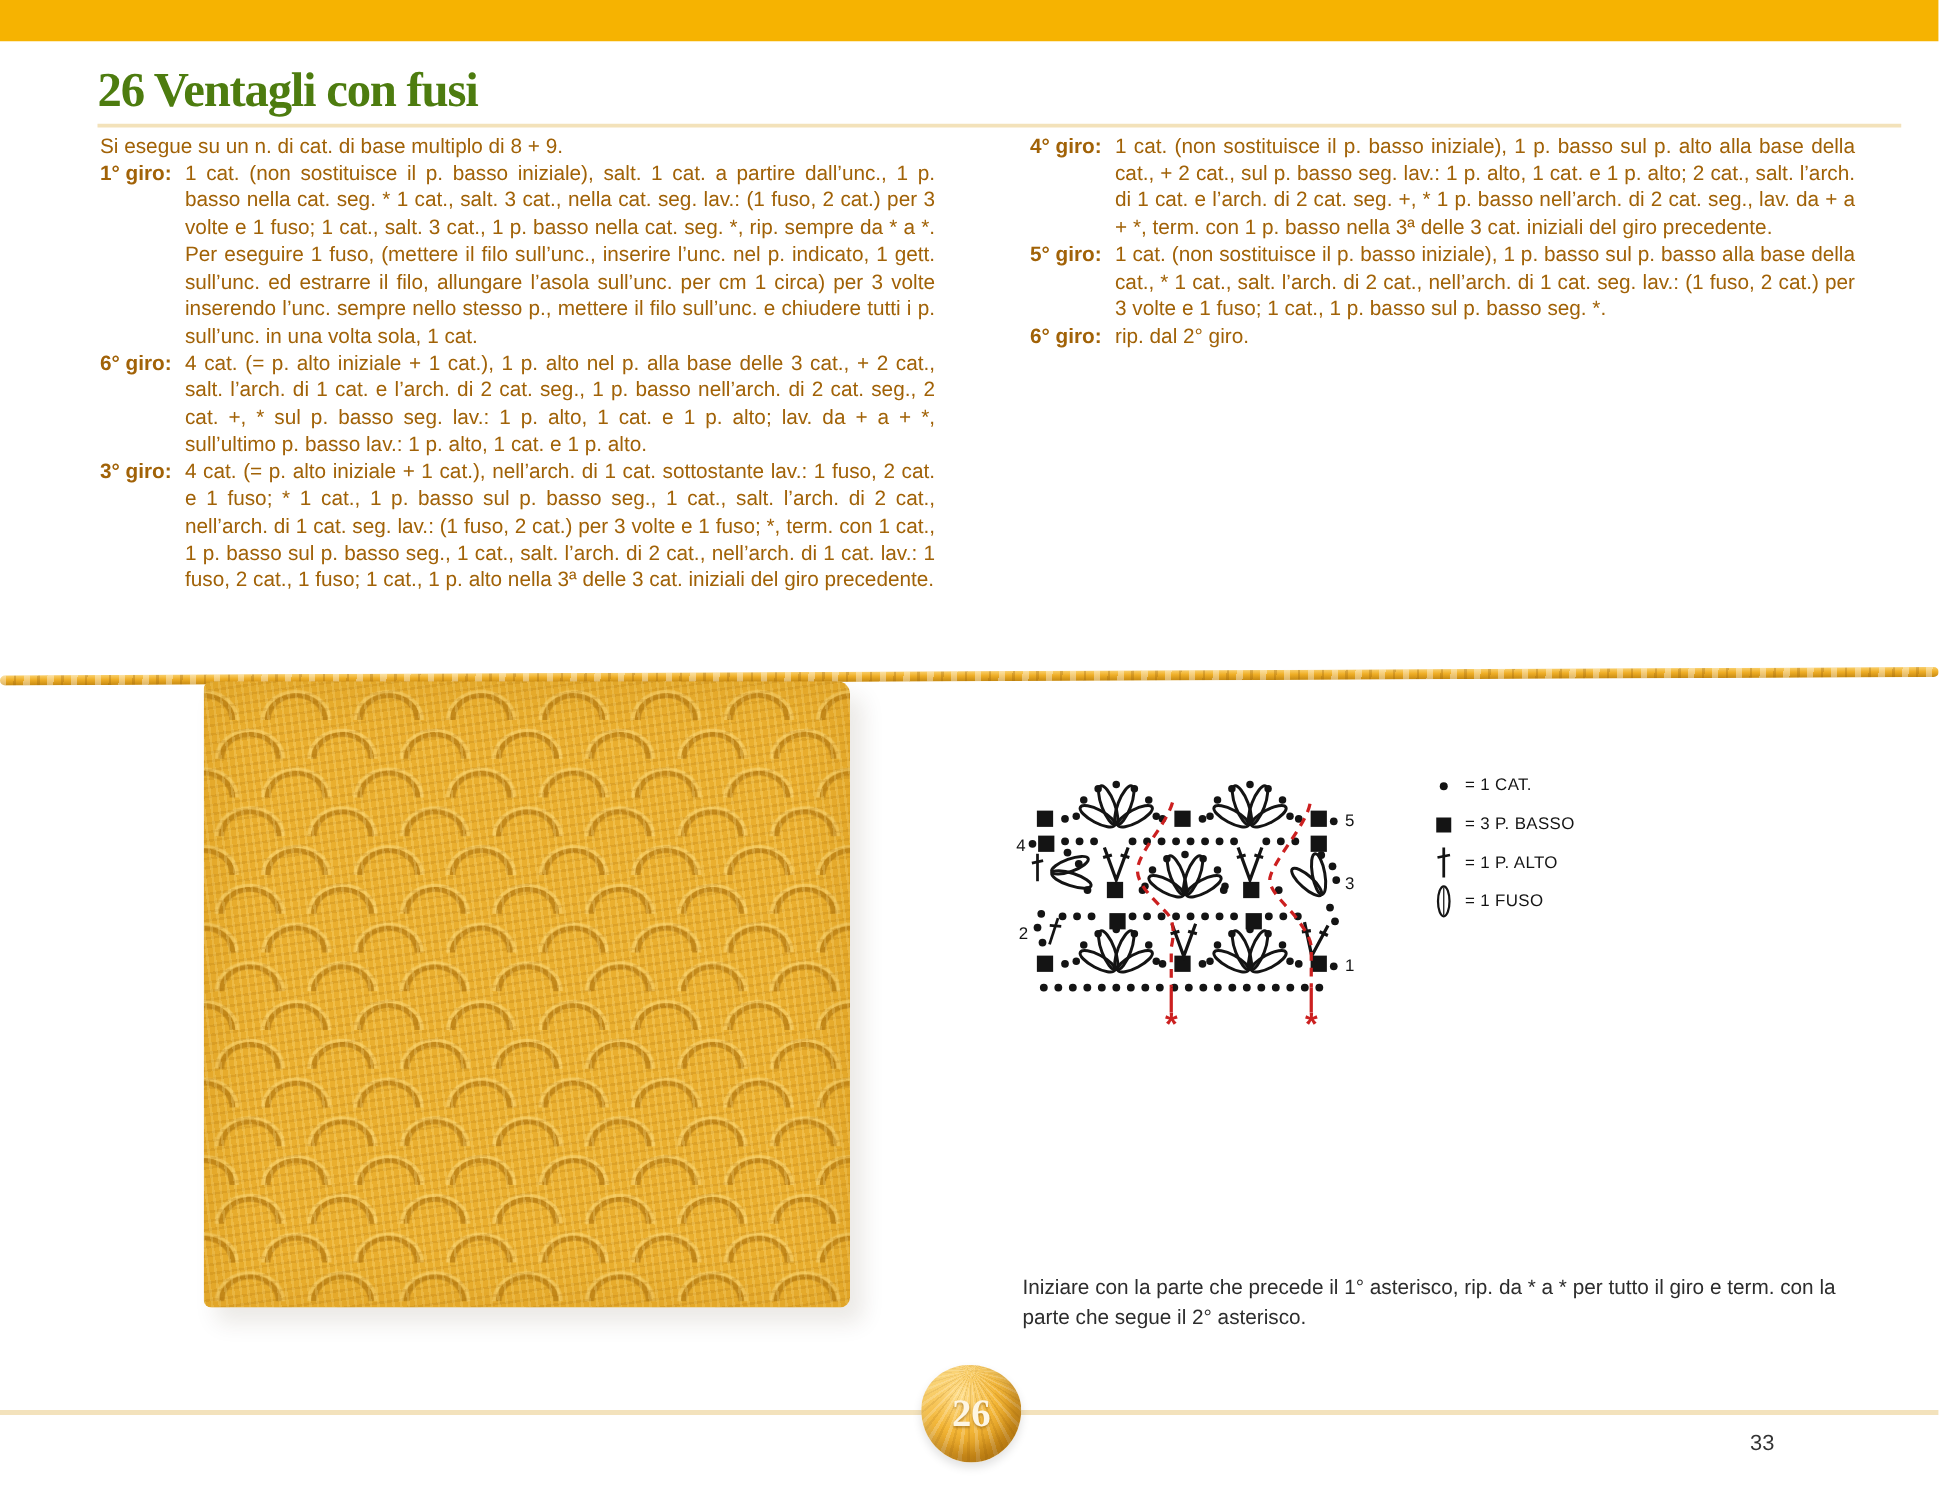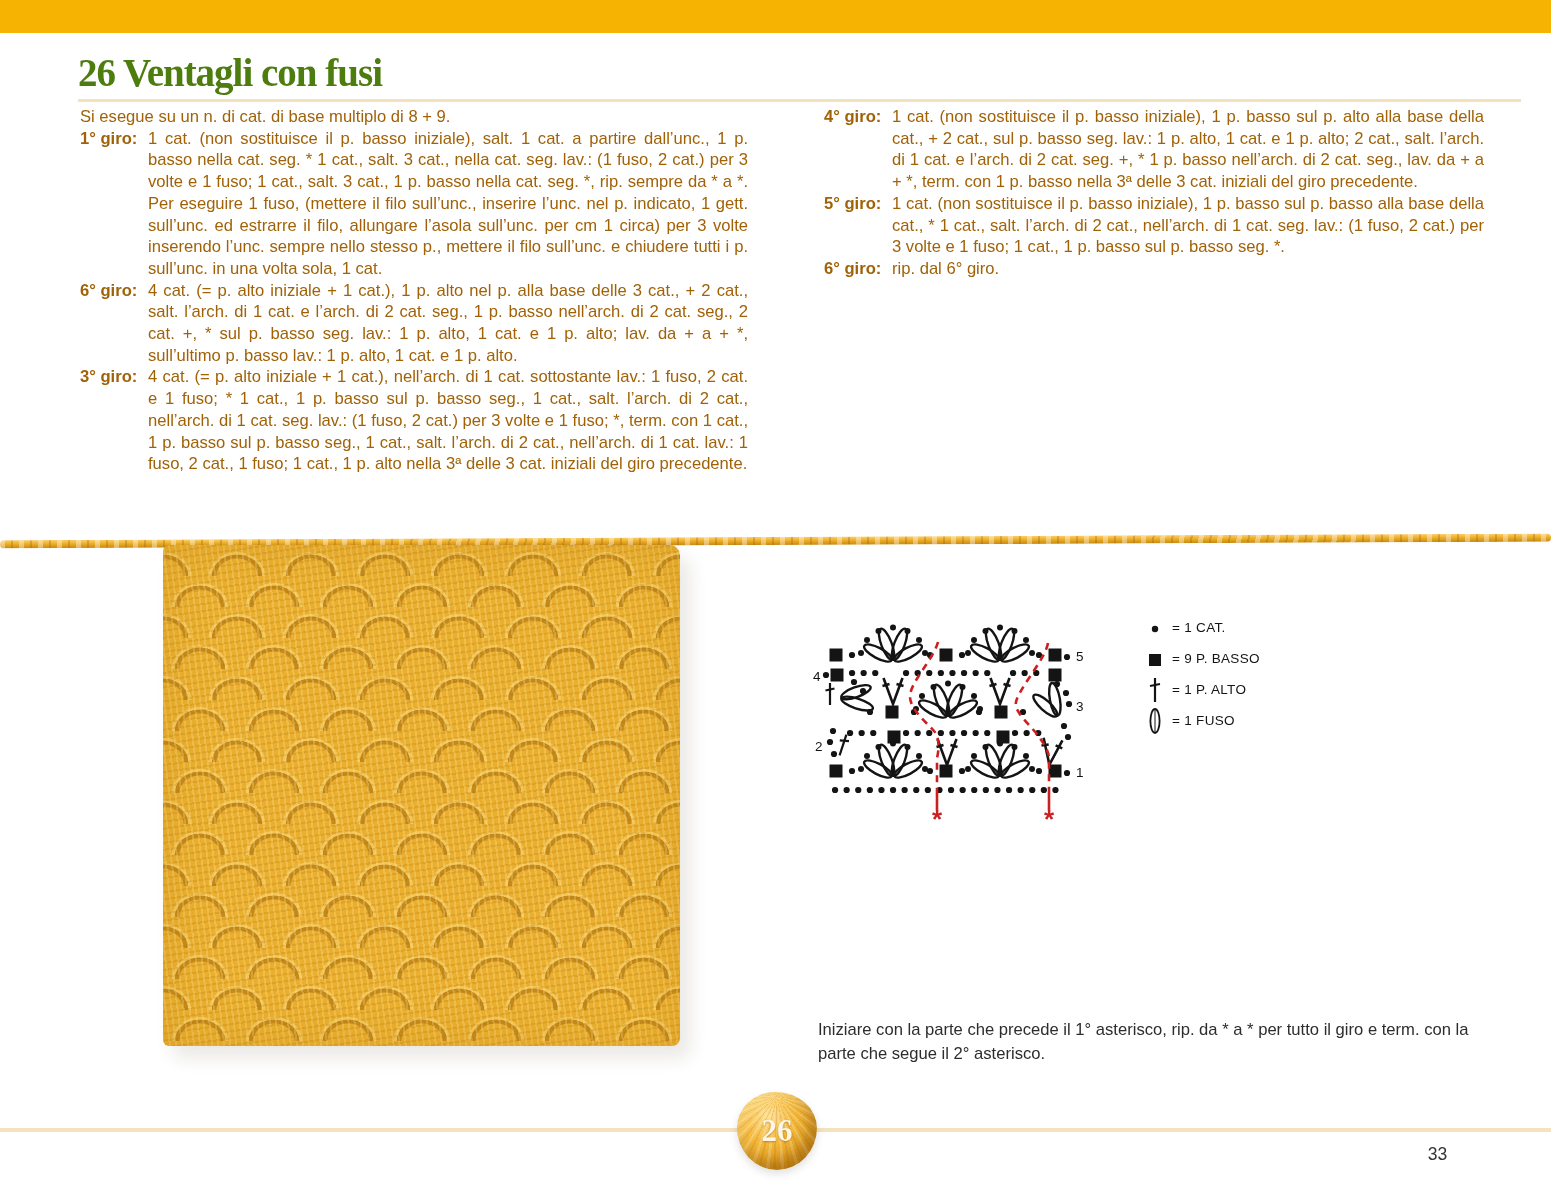--- a/index.html
+++ b/index.html
@@ -61,21 +61,21 @@
     border-radius:48% 52% 50% 50%/46% 46% 54% 54%;
     background-image:
       repeating-conic-gradient(from -30deg at 50% 6%, rgba(255,255,255,.20) 0 3deg, rgba(0,0,0,0) 3deg 7deg,
         rgba(150,95,10,.16) 7deg 9deg, rgba(0,0,0,0) 9deg 12deg),
       radial-gradient(circle at 38% 30%, #ffdf8f, #f3b637 40%, #dd9a1d 70%, #b97c10 95%);
     display:flex;align-items:center;justify-content:center;
     box-shadow:inset -7px -9px 12px rgba(120,70,0,.35), inset 4px 6px 10px rgba(255,240,180,.45),
       0 4px 8px rgba(0,0,0,.12)}
   .ball-num{font-family:Liberation Serif, serif;font-weight:700;font-size:31px;color:#fdf6e4;
     text-shadow:0 1px 2px rgba(120,70,0,.45)}
-  .pagenum{position:absolute;left:1400px;top:1144px;width:75px;text-align:center;font-size:17.5px;color:#333}
+  .pagenum{position:absolute;left:1400px;top:1144px;width:75px;text-align:left;font-size:17.5px;color:#333}
 </style>
 </head>
 <body>
 
 <div id="page">
 
   <div class="topbar"></div>
 
   <h1 class="title">26 Ventagli con fusi</h1>
   <div class="title-rule"></div>
@@ -94,21 +94,21 @@
   </div>
 
   <div class="col-right">
     <p class="giro body-text">
       <span class="glabel">4° giro:</span><span>1 cat. (non sostituisce il p. basso iniziale), 1 p. basso sul p. alto alla base della cat., + 2 cat., sul p. basso seg. lav.: 1 p. alto, 1 cat. e 1 p. alto; 2 cat., salt. l’arch. di 1 cat. e l’arch. di 2 cat. seg. +, * 1 p. basso nell’arch. di 2 cat. seg., lav. da + a + *, term. con 1 p. basso nella 3ª delle 3 cat. iniziali del giro precedente.</span>
     </p>
     <p class="giro body-text">
       <span class="glabel">5° giro:</span><span>1 cat. (non sostituisce il p. basso iniziale), 1 p. basso sul p. basso alla base della cat., * 1 cat., salt. l’arch. di 2 cat., nell’arch. di 1 cat. seg. lav.: (1 fuso, 2 cat.) per 3 volte e 1 fuso; 1 cat., 1 p. basso sul p. basso seg. *.</span>
     </p>
     <p class="giro body-text">
-      <span class="glabel">6° giro:</span><span>rip. dal 6° giro.</span>
+      <span class="glabel">6° giro:</span><span>rip. dal 2° giro.</span>
     </p>
   </div>
 
   <div class="strand"></div>
   <div class="swatch"></div>
 
   <svg class="chart" width="292" height="240" viewBox="0 0 292 240">
     <defs>
       <g id="dt">
           <circle r="3.1" fill="#141414"></circle>
@@ -251,21 +251,21 @@
           </svg>
       </span>
       <span class="legend-label">= 1 CAT.</span>
     </div>
     <div class="legend-row">
       <span class="legend-sym">
         <svg width="22" height="26">
             <rect x="3" y="8" width="12" height="12" fill="#141414"></rect>
           </svg>
       </span>
-      <span class="legend-label">= 9 P. BASSO</span>
+      <span class="legend-label">= 3 P. BASSO</span>
     </div>
     <div class="legend-row">
       <span class="legend-sym">
         <svg width="22" height="28">
           <line x1="9" y1="2" x2="9" y2="26" stroke="#141414" stroke-width="2.2"></line>
           <line x1="4" y1="10" x2="14" y2="8" stroke="#141414" stroke-width="2"></line>
         </svg>
       </span>
       <span class="legend-label">= 1 P. ALTO</span>
     </div>

